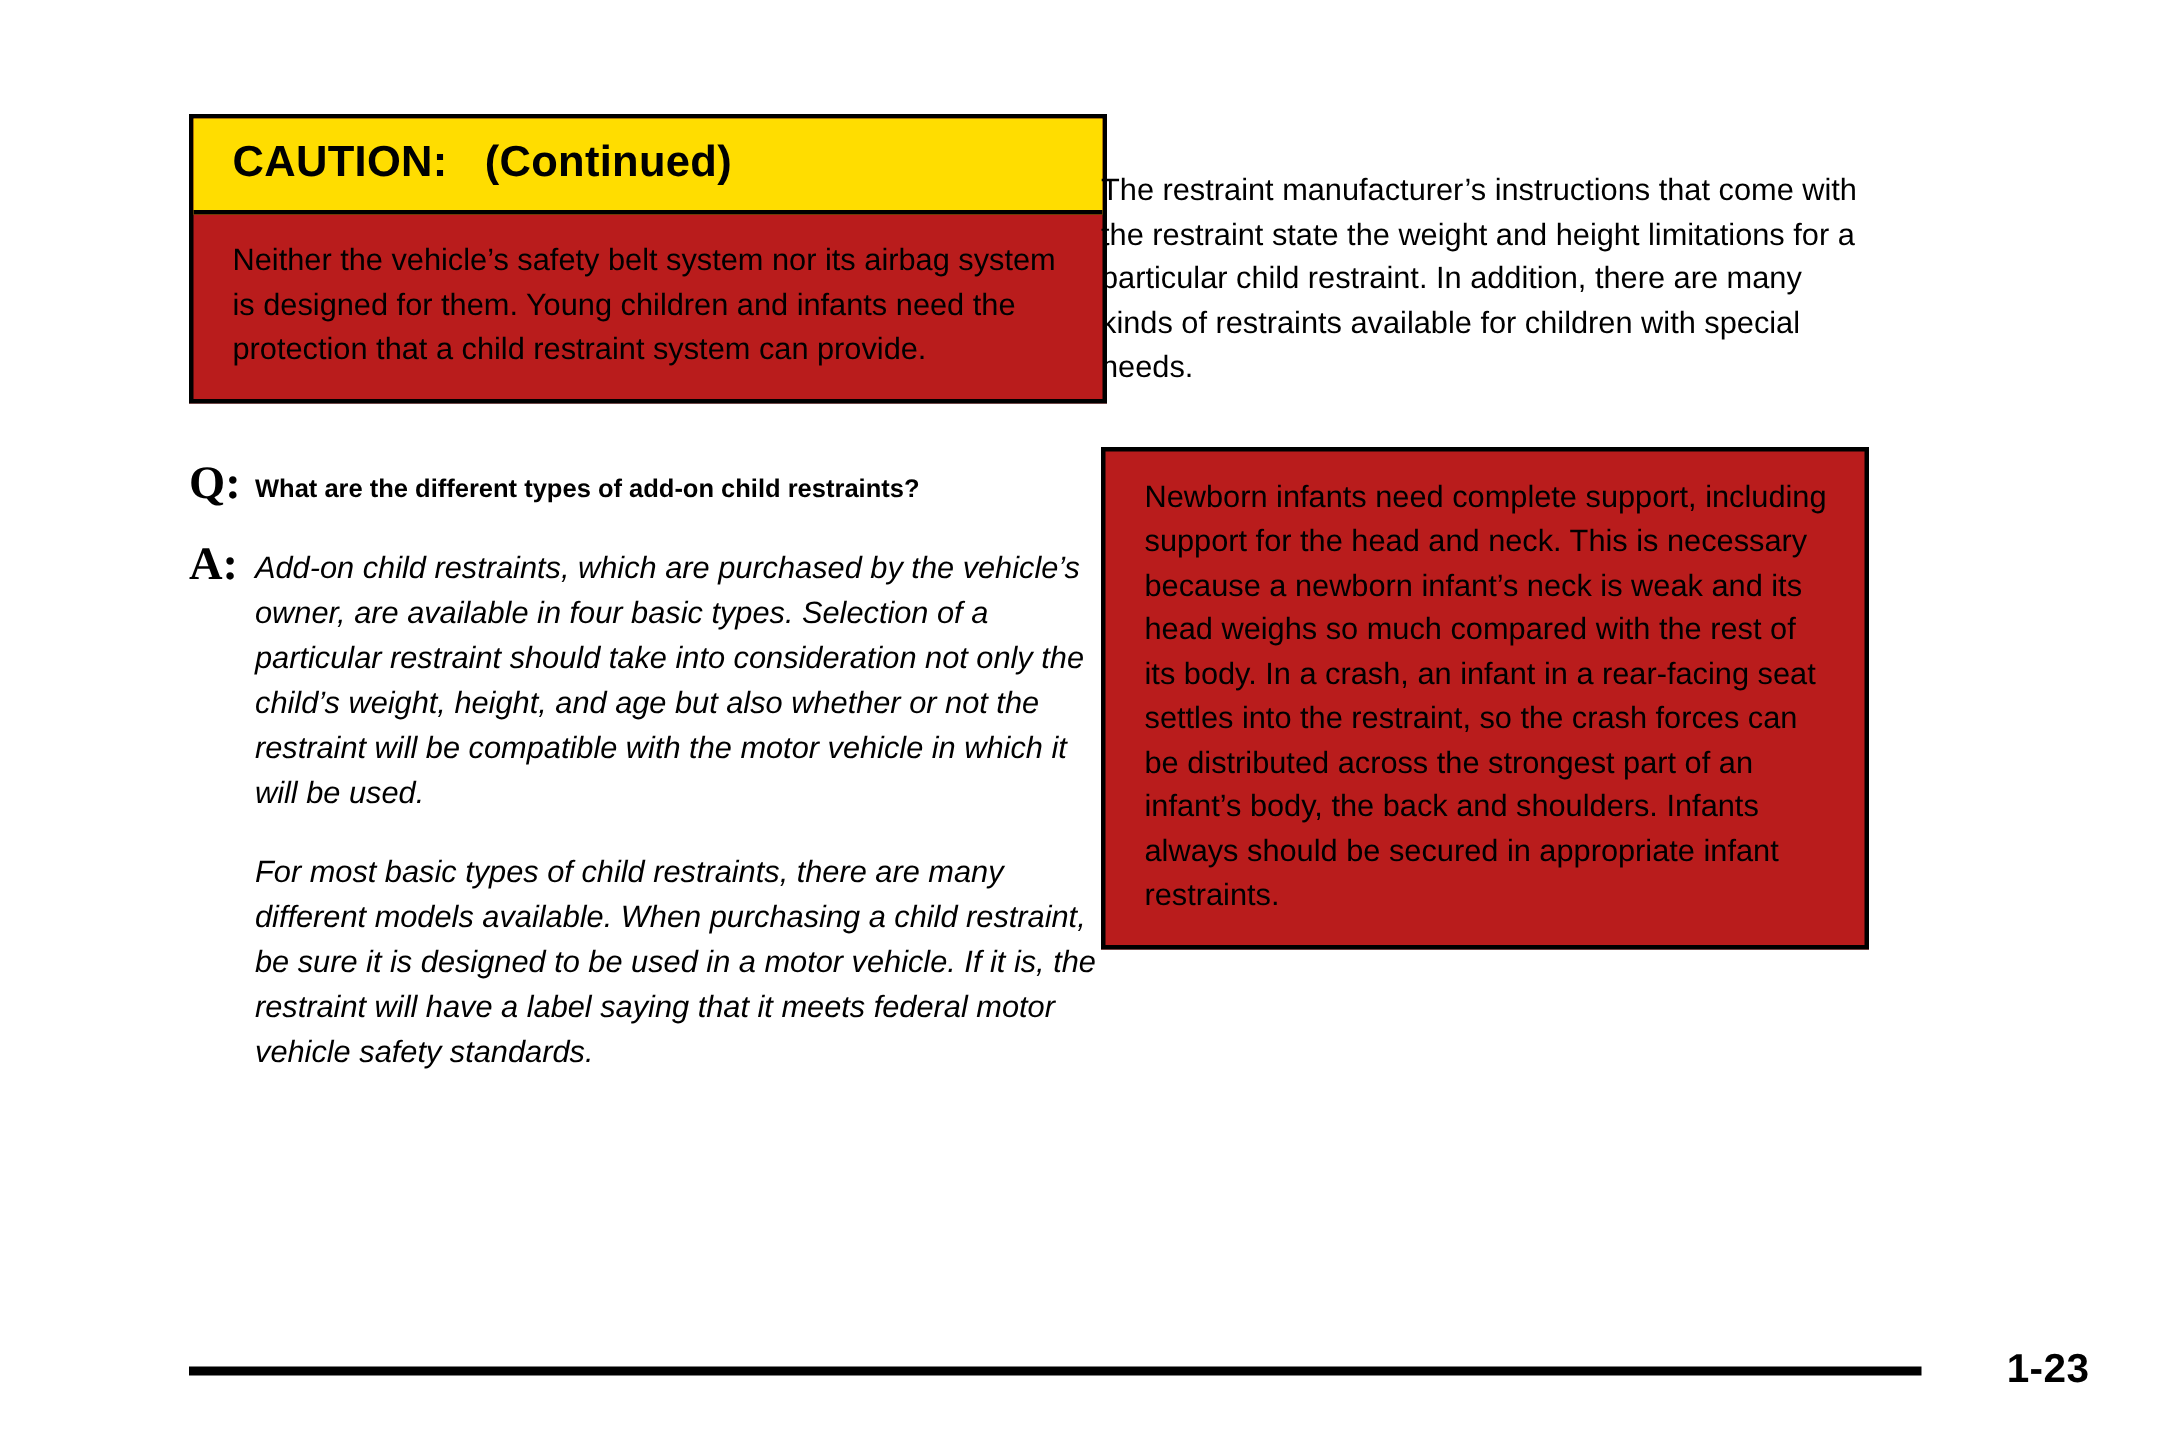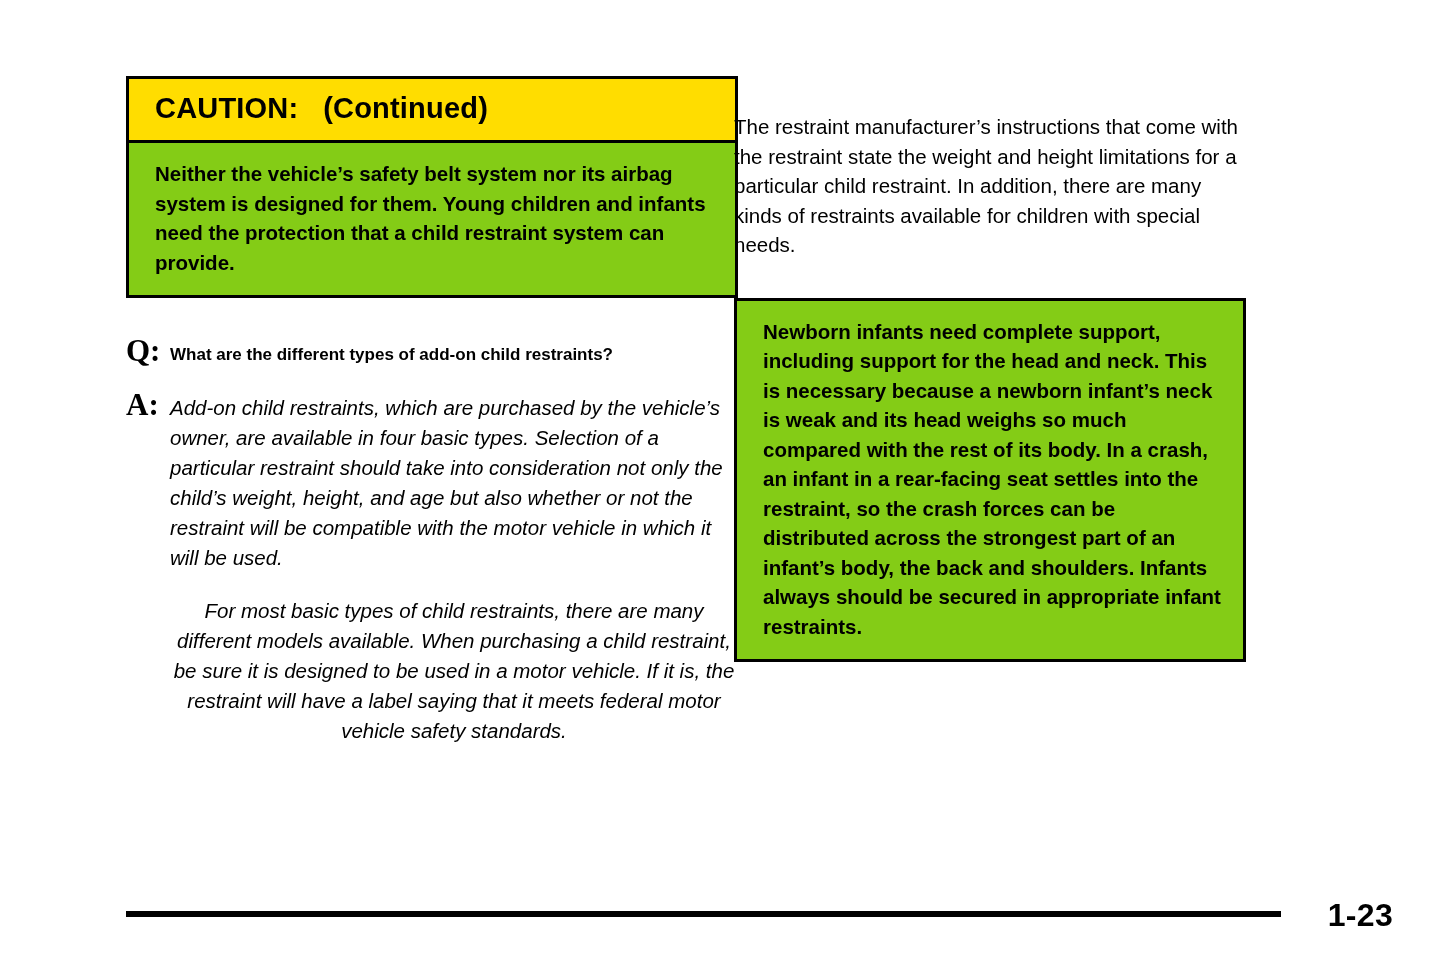--- a/index.html
+++ b/index.html
@@ -33,21 +33,21 @@
     position: absolute;
     left: 734px;
     top: 68px;
     width: 512px;
     margin-top: 44px;
   }
 
   
   .caution-box {
     border: 3px solid #000000;
-    background: #84cc16;
+    background: #b91c1c;
     box-sizing: border-box;
   }
   .caution-header {
     background: #ffdd00;
     border-bottom: 3px solid #000000;
     box-sizing: border-box;
     display: flex;
     align-items: center;
     padding: 13px 0 15px 26px;
   }
@@ -62,21 +62,21 @@
     margin-right: 14px;
     position: relative;
     top: 2px;
   }
   .caution-body {
     padding: 16px 22px 18px 26px;
   }
   .caution-body p {
     margin: 0;
     font-size: 20.5px;
-    font-weight: bold;
+    font-weight: normal;
     line-height: 29.5px;
   }
 
   
   .qa {
     margin-top: 36px;
   }
   .qa-row {
     display: flex;
     align-items: flex-start;
@@ -100,21 +100,20 @@
     font-weight: normal;
     line-height: 30px;
     padding-top: 5px;
     font-style: italic;
   }
   .qa-a-text p {
     margin: 0;
   }
   .qa-a-text p + p {
     margin-top: 23px;
-    text-align: center;
   }
   .q-row { margin-bottom: 18px; }
 
   
   .intro p {
     margin: 0;
     font-size: 20.5px;
     line-height: 29.5px;
   }
   .right-caution {
@@ -127,21 +126,21 @@
     left: 126px;
     top: 911px;
     width: 1155px;
     height: 6px;
     background: #000000;
   }
   .page-number {
     position: absolute;
     right: 52px;
     top: 897px;
-    font-size: 32px;
+    font-size: 27px;
     font-weight: bold;
     letter-spacing: 0.3px;
   }
 </style>
 </head>
 <body>
 
 <div class="page">
 
   <div class="col-left">

